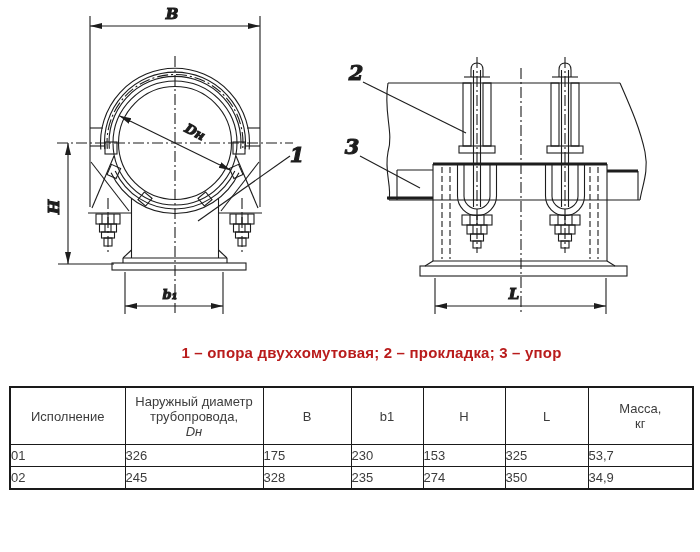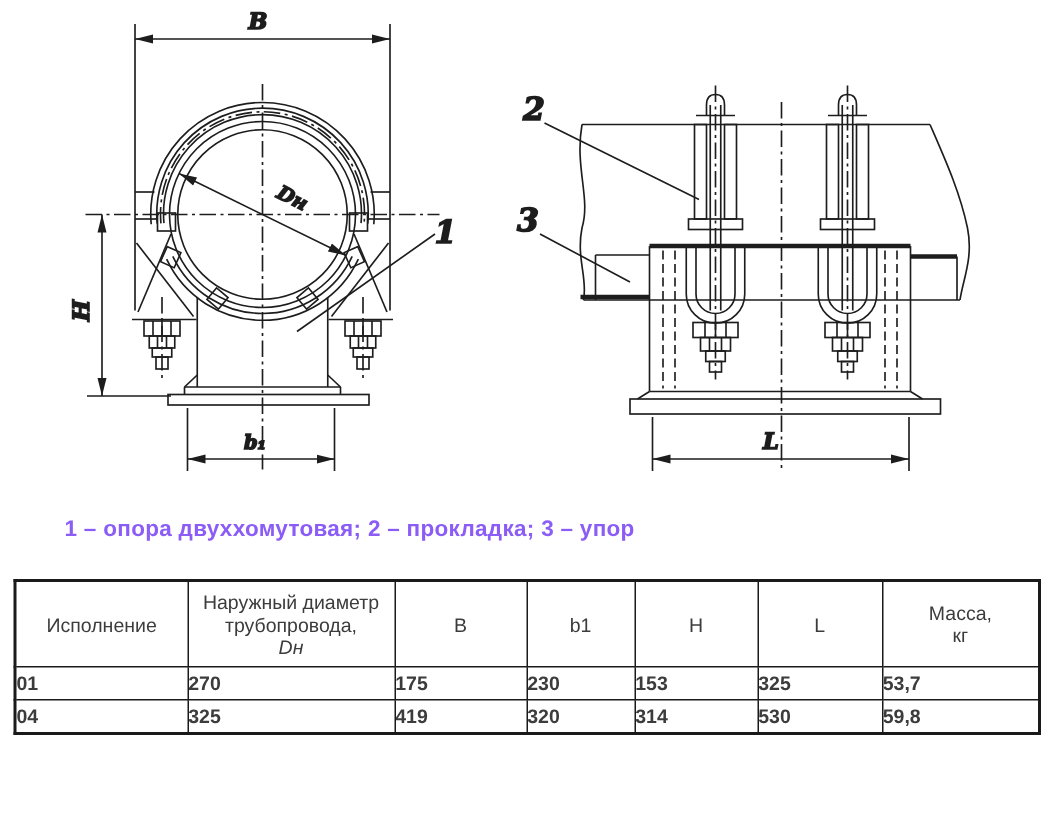--- a/index.html
+++ b/index.html
@@ -4,26 +4,26 @@
 <style>
   html,body{margin:0;padding:0;background:#fff;}
   body{width:700px;height:552px;overflow:hidden;font-family:"Liberation Sans",sans-serif;}
   .page{position:relative;width:700px;height:552px;background:#fff;}
   svg.drawing{display:block;width:700px;height:332px;}
   svg .ln{stroke:#1d1d1d;stroke-width:1.1;fill:none;}
   svg .thick{stroke-width:3;}
   svg .cl{stroke-dasharray:11 3 2 3;}
   svg .hid{stroke-dasharray:6 3;}
   svg text{font-family:"DejaVu Serif","Liberation Serif",serif;font-style:italic;font-weight:600;fill:#1d1d1d;}
-  .caption{margin-top:12px;font-size:15px;font-weight:bold;color:#8b5cf6;letter-spacing:.2px;padding-left:43px;}
+  .caption{margin-top:12px;text-align:center;font-size:15px;font-weight:bold;color:#b91c1c;letter-spacing:.2px;padding-left:43px;}
   table.spec{border-collapse:collapse;table-layout:fixed;width:683px;margin:25px 0 0 9px;border:2.2px solid #1a1a1a;}
   table.spec th,table.spec td{border:1.6px solid #1a1a1a;vertical-align:middle;
     font-size:13px;color:#3c3c3c;padding:0;overflow:hidden;}
   table.spec th{font-weight:normal;height:56px;line-height:15px;}
-  table.spec td{height:21px;font-weight:bold;}
+  table.spec td{height:21px;}
   .hdr-sub{font-style:italic;}
 </style>
 </head>
 <body>
 
 <div class="page">
 
   <svg class="drawing" viewBox="0 0 700 332" xmlns="http://www.w3.org/2000/svg">
     <defs>
       <marker id="arr" markerWidth="13" markerHeight="8" refX="12" refY="4" orient="auto-start-reverse" markerUnits="userSpaceOnUse">
@@ -258,31 +258,31 @@
         <th>L</th>
         <th>
           <div>Масса,</div>
           <div>кг</div>
         </th>
       </tr>
     </thead>
     <tbody>
       <tr>
         <td>01</td>
-        <td>270</td>
+        <td>326</td>
         <td>175</td>
         <td>230</td>
         <td>153</td>
         <td>325</td>
         <td>53,7</td>
       </tr>
       <tr>
-        <td>04</td>
-        <td>325</td>
-        <td>419</td>
-        <td>320</td>
-        <td>314</td>
-        <td>530</td>
-        <td>59,8</td>
+        <td>02</td>
+        <td>245</td>
+        <td>328</td>
+        <td>235</td>
+        <td>274</td>
+        <td>350</td>
+        <td>34,9</td>
       </tr>
     </tbody>
   </table>
 </div>
 
 </body></html>

